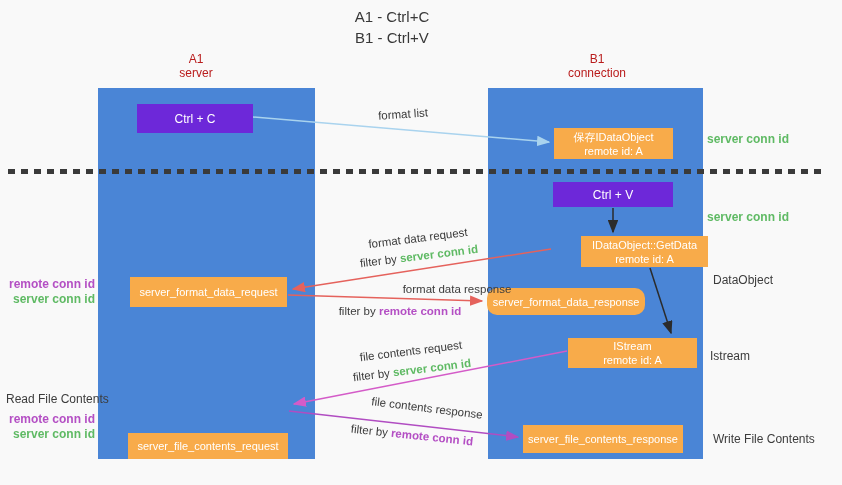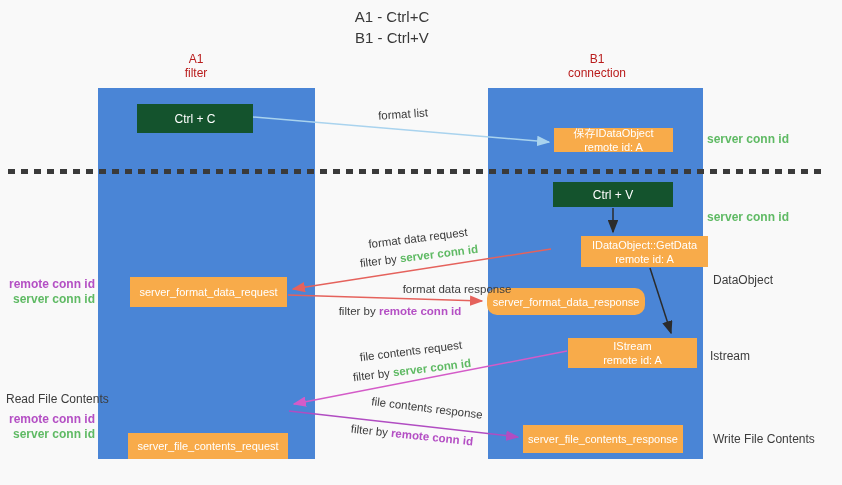--- a/index.html
+++ b/index.html
@@ -14,25 +14,25 @@
   #lifeline-left{left:98px;top:88px;width:217px;height:371px;}
   #lifeline-right{left:488px;top:88px;width:215px;height:371px;}
 
   .dotted-sep{left:8px;top:169px;width:815px;height:5px;
     background:repeating-linear-gradient(90deg,#3a3a3a 0 7px,transparent 7px 13px);z-index:2;}
 
   svg.arrows{position:absolute;left:0;top:0;z-index:3;pointer-events:none;}
 
   .node{z-index:4;display:flex;flex-direction:column;align-items:center;justify-content:center;
     color:#fff;font-size:11px;line-height:14px;text-align:center;}
-  .node.green{background:#14532d;}
+  .node.green{background:#6d28d9;}
   .node.orange{background:#f8ab4a;}
 
   #node-ctrl-c{left:137px;top:104px;width:116px;height:29px;font-size:12px;}
-  #node-save-dataobject{left:554px;top:128px;width:119px;height:24px;}
+  #node-save-dataobject{left:554px;top:128px;width:119px;height:31px;}
   #node-ctrl-v{left:553px;top:182px;width:120px;height:25px;font-size:12px;}
   #node-getdata{left:551px;top:236px;width:127px;height:31px;margin-left:30px;}
   #node-format-request{left:130px;top:277px;width:157px;height:30px;}
   #node-format-response{left:487px;top:288px;width:158px;height:27px;border-radius:10px;}
   #node-istream{left:568px;top:338px;width:129px;height:30px;}
   #node-file-request{left:128px;top:393px;width:160px;height:26px;margin-top:40px;}
   #node-file-response{left:523px;top:425px;width:160px;height:28px;}
 
   .arrow-label{width:200px;text-align:center;font-size:11.5px;line-height:15px;color:#3c3c3c;z-index:4;}
   .conn-green{color:#5fba64;font-weight:bold;}
@@ -46,21 +46,21 @@
 
 <div id="canvas">
 
   <div class="abs title-block">
     <div>A1 - Ctrl+C</div>
     <div>B1 - Ctrl+V</div>
   </div>
 
   <div class="abs col-header" style="left:136px;top:52px;">
     <div>A1</div>
-    <div>filter</div>
+    <div>server</div>
   </div>
   <div class="abs col-header" style="left:537px;top:52px;">
     <div>B1</div>
     <div>connection</div>
   </div>
 
   <div id="lifeline-left" class="abs lifeline"></div>
   <div id="lifeline-right" class="abs lifeline"></div>
 
   <div class="abs dotted-sep"></div>

